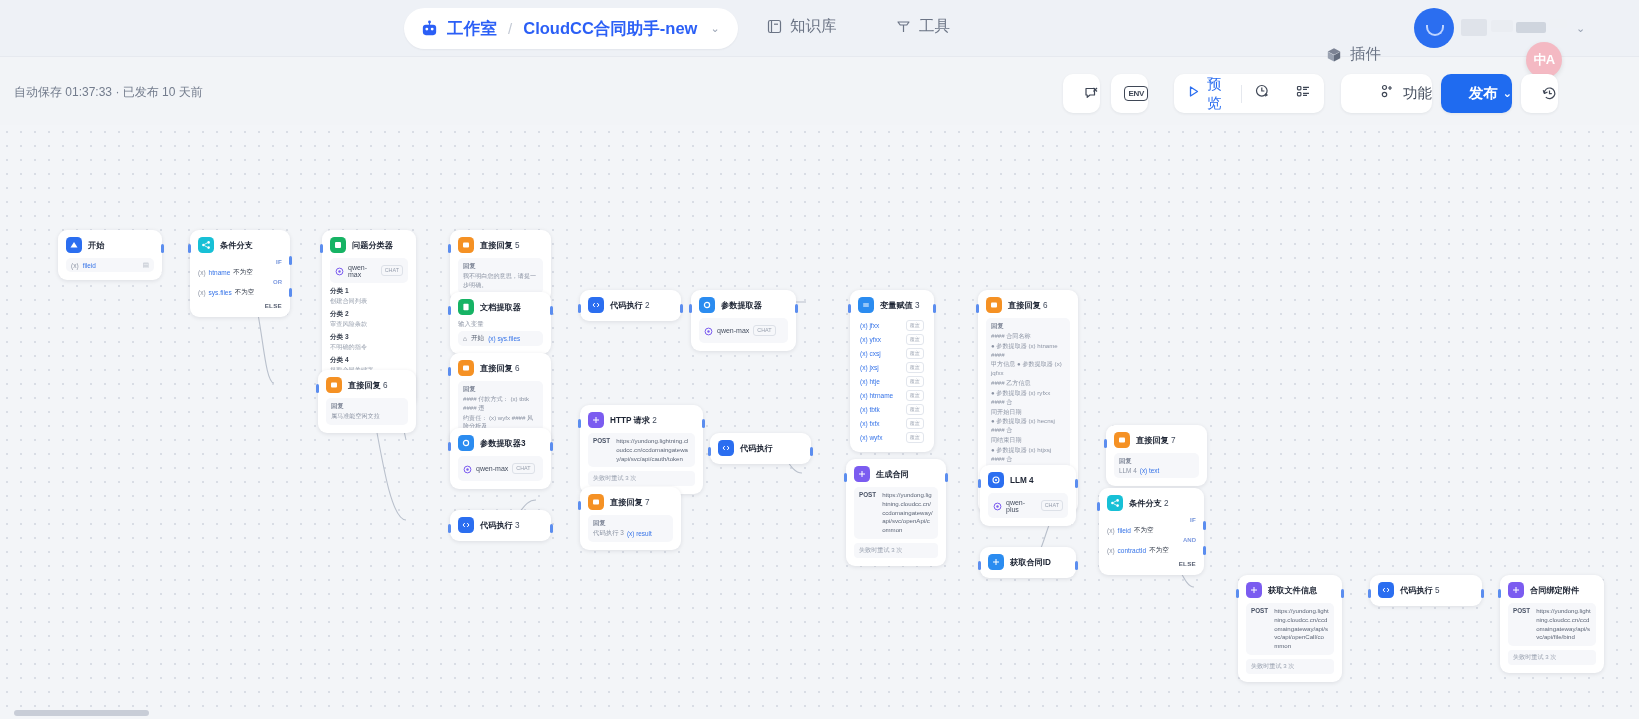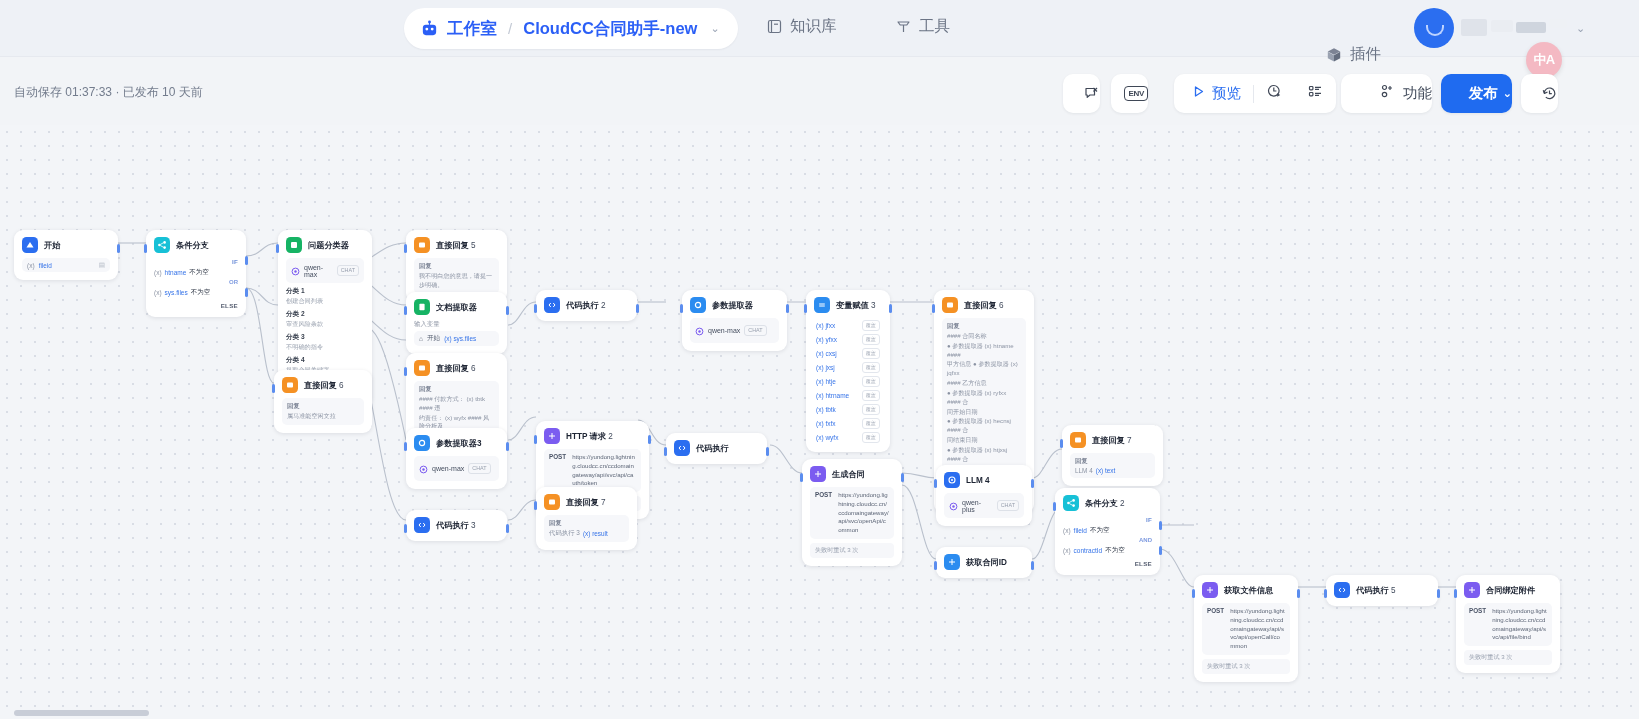--- a/index.html
+++ b/index.html
@@ -48,21 +48,21 @@
     font-size:13px; font-weight:700; letter-spacing:-1px; box-shadow:0 2px 5px rgba(0,0,0,.10);
   }
 
   
   .autosave { position:absolute; left:14px; top:84px; font-size:12px; color:#737c8d; }
 
   .tb { position:absolute; background:#fff; border-radius:10px; box-shadow:0 1px 3px rgba(16,24,40,.07);
         display:flex; align-items:center; justify-content:flex-end; height:39px; }
   #tb-chat { left:1063px; top:74px; width:37px; }
   #tb-env  { left:1111px; top:74px; width:37px; }
-  #tb-run  { left:1174px; top:74px; width:162px; gap:0; }
+  #tb-run  { left:1174px; top:74px; width:150px; gap:0; }
   #tb-feat { left:1341px; top:74px; width:91px; gap:7px; }
   #tb-pub  { left:1441px; top:74px; width:71px; background:#1f6bf0; color:#fff; gap:5px; }
   #tb-hist { left:1521px; top:74px; width:37px; }
 
   .tb-item { display:flex; align-items:center; gap:6px; padding:0 12px; height:39px; }
   .tb-run-label { color:#2b6ef0; font-size:14.5px; }
   .tb-sep { width:1px; height:18px; background:#e5e8ee; }
   .tb-txt { font-size:14.5px; color:#414a5a; }
   #tb-pub .tb-txt { color:#fff; font-weight:600; }
   .env-box { border:1.6px solid #3f4756; border-radius:4px; font-size:8px; font-weight:700;
@@ -73,21 +73,21 @@
             background-color:#f3f5f8;
             background-image:radial-gradient(#d9dde5 1px, transparent 1px);
             background-size:14px 14px; }
   .scrollbar-h { position:absolute; left:14px; bottom:3px; width:135px; height:6px;
                  background:#c8cdd7; border-radius:3px; }
 
   svg.edges { position:absolute; left:0; top:0; width:1639px; height:594px; pointer-events:none; }
 
   
   .node { position:absolute; background:#fff; border-radius:9px;
-          box-shadow:0 1px 4px rgba(16,24,40,.10); padding:7px 8px 8px; }
+          box-shadow:0 1px 4px rgba(16,24,40,.10); padding:7px 8px 8px;margin-left:44px; }
   .nhead { display:flex; align-items:center; gap:6px; }
   .nico { width:16px; height:16px; border-radius:4.5px; display:flex;
           align-items:center; justify-content:center; flex:0 0 auto; }
   .nico svg { display:block; }
   .ntitle { font-size:8.2px; font-weight:700; color:#1d2433; white-space:nowrap; }
   .ntitle .num { font-weight:400; color:#404a5c; }
 
   .nbody { margin-top:5px; }
   .brow { background:#f6f7fa; border-radius:5px; padding:3px 5px; display:flex;
           align-items:center; gap:4px; font-size:6.6px; color:#5b6475; }
@@ -498,21 +498,21 @@
           <svg width="10" height="10" viewBox="0 0 10 10">
               <path d="M3.8 3 2 5l1.8 2M6.2 3 8 5 6.2 7" fill="none" stroke="#fff" stroke-width="1"></path>
             </svg>
         </span>
         <span class="ntitle"><span>代码执行</span> <span class="num">2</span></span>
       </div>
       <div class="port" style="left:-2px; top:14px;"></div>
       <div class="port" style="right:-2px; top:14px;"></div>
     </div>
 
-    <div class="node" id="n-http2" style="left:536px; top:296px; width:113px;">
+    <div class="node" id="n-http2" style="left:536px; top:280px; width:123px;">
       <div class="nhead">
         <span class="nico" style="background:#7b5cf0">
           <svg width="10" height="10" viewBox="0 0 10 10">
               <path d="M2 5h6M5 2v6" stroke="#fff" stroke-width="1"></path>
             </svg>
         </span>
         <span class="ntitle"><span>HTTP 请求</span> <span class="num">2</span></span>
       </div>
       <div class="nbody">
         <div class="http-line">
@@ -539,21 +539,21 @@
           <div class="reply-tag">回复</div>
           <div style="display:flex;gap:3px;align-items:center;margin-top:1px;">
             <span class="subtle">代码执行 3</span>
             <span class="varchip">(x) result</span>
           </div>
         </div>
       </div>
       <div class="port" style="left:-2px; top:14px;"></div>
     </div>
 
-    <div class="node" id="n-paramext" style="left:682px; top:165px; width:105px;">
+    <div class="node" id="n-paramext" style="left:647px; top:165px; width:105px;">
       <div class="nhead">
         <span class="nico" style="background:#2b8cf0">
           <svg width="10" height="10" viewBox="0 0 10 10">
               <circle cx="5" cy="5" r="2.6" fill="none" stroke="#fff" stroke-width="1.2"></circle>
             </svg>
         </span>
         <span class="ntitle">参数提取器</span>
       </div>
       <div class="nbody">
         <div class="modelrow">

